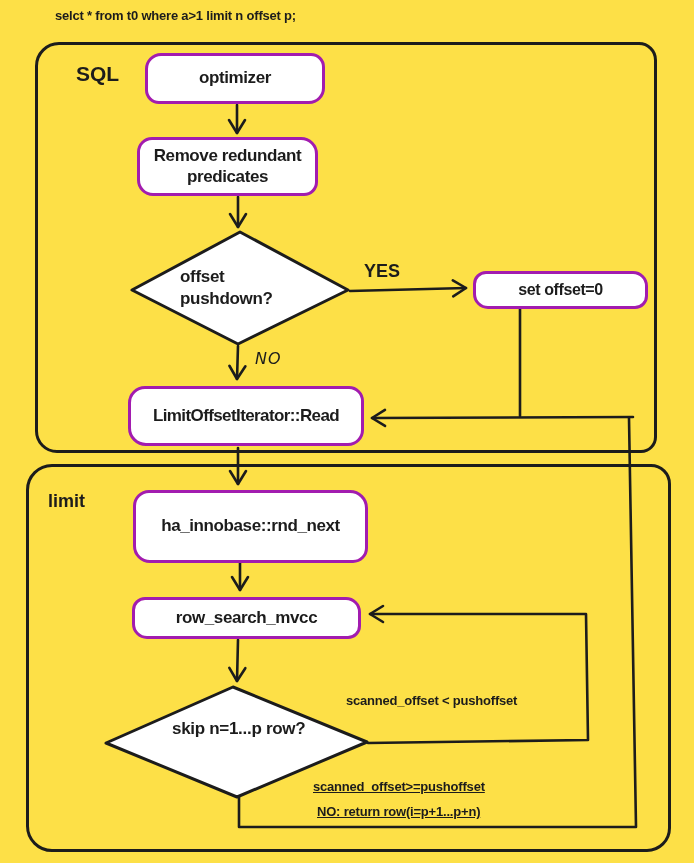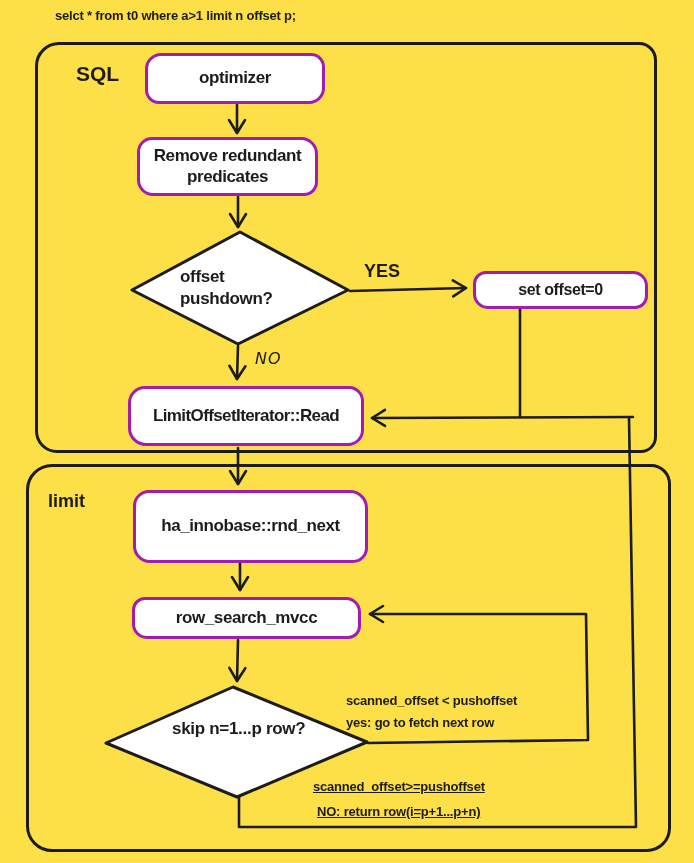--- a/index.html
+++ b/index.html
@@ -17,21 +17,21 @@
     font-weight:700;font-size:17px;letter-spacing:-0.4px;text-align:center;line-height:1.2;
   }
   svg#wires{position:absolute;left:0;top:0;z-index:2;pointer-events:none;}
   .lbl{position:absolute;font-weight:700;z-index:4;white-space:nowrap;}
   .diamond-label{
     position:absolute;z-index:4;font-weight:700;font-size:17px;letter-spacing:-0.3px;
     text-align:left;line-height:1.3;
   }
   .annot{position:absolute;z-index:4;font-weight:700;font-size:13px;letter-spacing:-0.2px;}
   .annot .line{display:block;white-space:nowrap;}
-  #annot-fetch{display:flex;flex-direction:column;align-items:flex-start;line-height:1.68;}
+  #annot-fetch{display:flex;flex-direction:column;align-items:center;line-height:1.68;}
   #annot-return .line2{margin-top:10px;margin-left:4px;}
 </style>
 </head>
 <body>
 
 <div id="stage">
 
   <div class="lbl" style="left:55px;top:8px;font-size:13px;letter-spacing:-0.2px;">selct * from t0 where a&gt;1 limit n offset p;</div>
 
   <div class="container-frame" style="left:35px;top:42px;width:622px;height:411px;border-radius:24px 18px 16px 22px;"></div>
@@ -75,21 +75,20 @@
   <div class="node" style="left:132px;top:597px;width:229px;height:42px;border-radius:13px 15px 13px 15px;">row_search_mvcc</div>
 
   <div class="diamond-label" style="left:180px;top:266px;width:120px;">offset pushdown?</div>
   <div class="diamond-label" style="left:172px;top:718px;width:134px;">skip n=1...p row?</div>
 
   <div class="lbl" style="left:364px;top:261px;font-size:18px;">YES</div>
   <div class="lbl" style="left:255px;top:349px;font-size:16px;font-weight:400;font-style:italic;font-family:'DejaVu Sans',sans-serif;letter-spacing:1px;">NO</div>
 
   <div class="annot" id="annot-fetch" style="left:346px;top:690px;">
     <span class="line">scanned_offset &lt; pushoffset</span>
-    <span class="line">yes: go to fetch next row</span>
   </div>
 
   <div class="annot" id="annot-return" style="left:313px;top:779px;text-decoration:underline;">
     <span class="line">scanned_offset&gt;=pushoffset</span>
     <span class="line line2">NO: return row(i=p+1...p+n)</span>
   </div>
 
 </div>
 
 </body></html>

